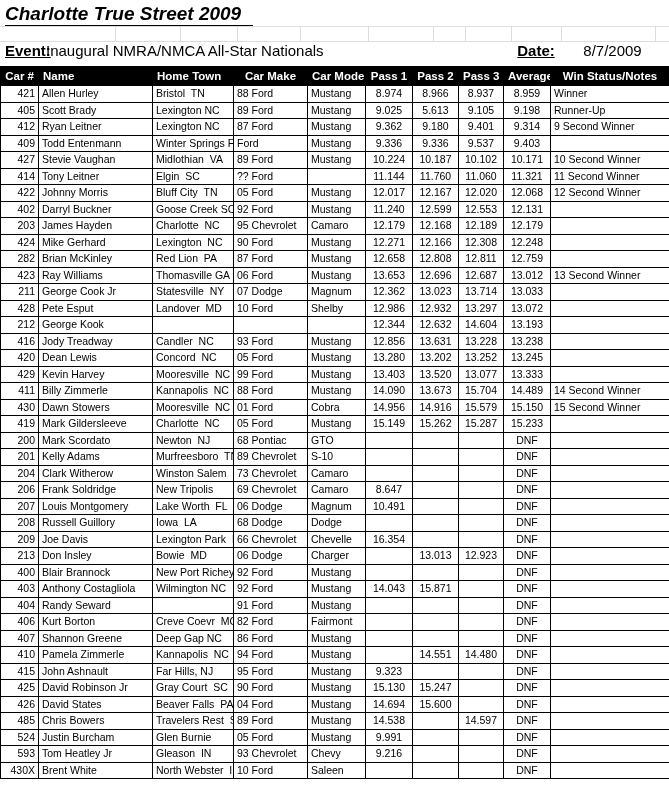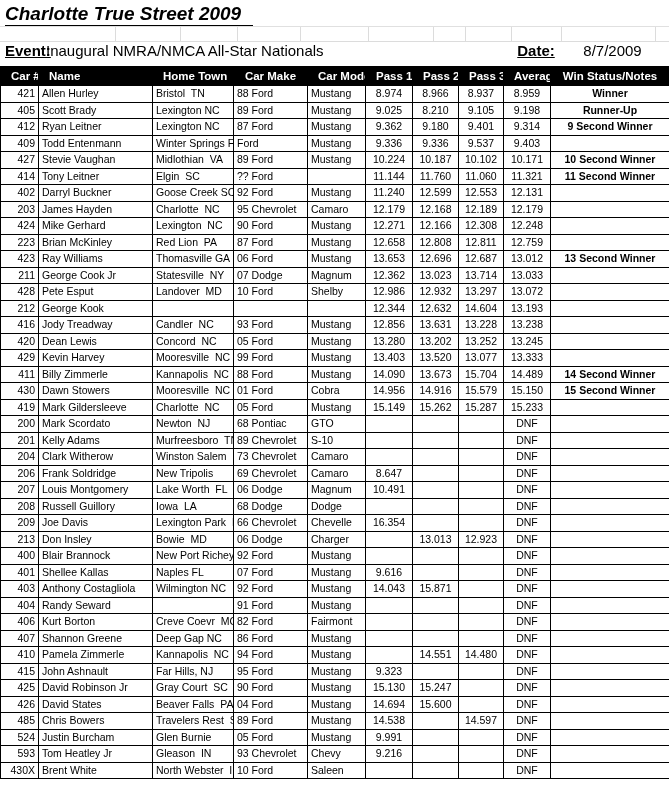--- a/index.html
+++ b/index.html
@@ -27,33 +27,33 @@
   .event-value{position:absolute;left:46px;white-space:pre;}
   .date-label{position:absolute;left:512px;width:48px;text-align:center;font-weight:bold;text-decoration:underline;}
   .date-value{position:absolute;left:565px;width:95px;text-align:center;}
   
   table.results{
     border-collapse:collapse;table-layout:fixed;width:669px;
     position:absolute;top:66px;left:0;
   }
   table.results th{
     background:#000000;color:#ffffff;font-weight:bold;font-size:11.5px;
-    height:18px;border:1px solid #000;padding:0 10px;white-space:pre;overflow:hidden;line-height:18px;
+    height:18px;border:1px solid #000;padding:0 4px;white-space:pre;overflow:hidden;line-height:18px;
   }
   table.results td{
     font-size:10.5px;height:15.5px;line-height:15px;
     border:1px solid #000;padding:0 3px;white-space:pre;overflow:hidden;
   }
   .h-left{text-align:left;}
   .h-right{text-align:right;}
   .h-center{text-align:center;margin-top:44px;}
   td.car-num{text-align:right;padding-right:4px;}
   td.txt{text-align:left;}
   td.num{text-align:center;}
-  td.status{text-align:center;font-weight:bold;}
+  td.status{font-weight:normal;}
 </style>
 </head>
 <body>
 
 <div class="top">
   <div class="sheet-title">Charlotte True Street 2009</div>
   <div class="blank-gridrow">
     <span class="tick" style="left:115px"></span>
     <span class="tick" style="left:180px"></span>
     <span class="tick" style="left:237px"></span>
@@ -113,21 +113,21 @@
         <td class="num">8.959</td>
         <td class="status">Winner</td>
       </tr>
       <tr>
         <td class="car-num">405</td>
         <td class="txt">Scott Brady</td>
         <td class="txt">Lexington NC</td>
         <td class="txt">89 Ford</td>
         <td class="txt">Mustang</td>
         <td class="num">9.025</td>
-        <td class="num">8.210</td>
+        <td class="num">5.613</td>
         <td class="num">9.105</td>
         <td class="num">9.198</td>
         <td class="status">Runner-Up</td>
       </tr>
       <tr>
         <td class="car-num">412</td>
         <td class="txt">Ryan Leitner</td>
         <td class="txt">Lexington NC</td>
         <td class="txt">87 Ford</td>
         <td class="txt">Mustang</td>
@@ -167,20 +167,32 @@
         <td class="txt">Elgin  SC</td>
         <td class="txt">?? Ford</td>
         <td class="txt"></td>
         <td class="num">11.144</td>
         <td class="num">11.760</td>
         <td class="num">11.060</td>
         <td class="num">11.321</td>
         <td class="status">11 Second Winner</td>
       </tr>
       <tr>
+        <td class="car-num">422</td>
+        <td class="txt">Johnny Morris</td>
+        <td class="txt">Bluff City  TN</td>
+        <td class="txt">05 Ford</td>
+        <td class="txt">Mustang</td>
+        <td class="num">12.017</td>
+        <td class="num">12.167</td>
+        <td class="num">12.020</td>
+        <td class="num">12.068</td>
+        <td class="status">12 Second Winner</td>
+      </tr>
+      <tr>
         <td class="car-num">402</td>
         <td class="txt">Darryl Buckner</td>
         <td class="txt">Goose Creek SC</td>
         <td class="txt">92 Ford</td>
         <td class="txt">Mustang</td>
         <td class="num">11.240</td>
         <td class="num">12.599</td>
         <td class="num">12.553</td>
         <td class="num">12.131</td>
         <td class="status"></td>
@@ -203,21 +215,21 @@
         <td class="txt">Lexington  NC</td>
         <td class="txt">90 Ford</td>
         <td class="txt">Mustang</td>
         <td class="num">12.271</td>
         <td class="num">12.166</td>
         <td class="num">12.308</td>
         <td class="num">12.248</td>
         <td class="status"></td>
       </tr>
       <tr>
-        <td class="car-num">223</td>
+        <td class="car-num">282</td>
         <td class="txt">Brian McKinley</td>
         <td class="txt">Red Lion  PA</td>
         <td class="txt">87 Ford</td>
         <td class="txt">Mustang</td>
         <td class="num">12.658</td>
         <td class="num">12.808</td>
         <td class="num">12.811</td>
         <td class="num">12.759</td>
         <td class="status"></td>
       </tr>
@@ -443,32 +455,20 @@
         <td class="txt">New Port Richey FL</td>
         <td class="txt">92 Ford</td>
         <td class="txt">Mustang</td>
         <td class="num"></td>
         <td class="num"></td>
         <td class="num"></td>
         <td class="num">DNF</td>
         <td class="status"></td>
       </tr>
       <tr>
-        <td class="car-num">401</td>
-        <td class="txt">Shellee Kallas</td>
-        <td class="txt">Naples FL</td>
-        <td class="txt">07 Ford</td>
-        <td class="txt">Mustang</td>
-        <td class="num">9.616</td>
-        <td class="num"></td>
-        <td class="num"></td>
-        <td class="num">DNF</td>
-        <td class="status"></td>
-      </tr>
-      <tr>
         <td class="car-num">403</td>
         <td class="txt">Anthony Costagliola</td>
         <td class="txt">Wilmington NC</td>
         <td class="txt">92 Ford</td>
         <td class="txt">Mustang</td>
         <td class="num">14.043</td>
         <td class="num">15.871</td>
         <td class="num"></td>
         <td class="num">DNF</td>
         <td class="status"></td>

